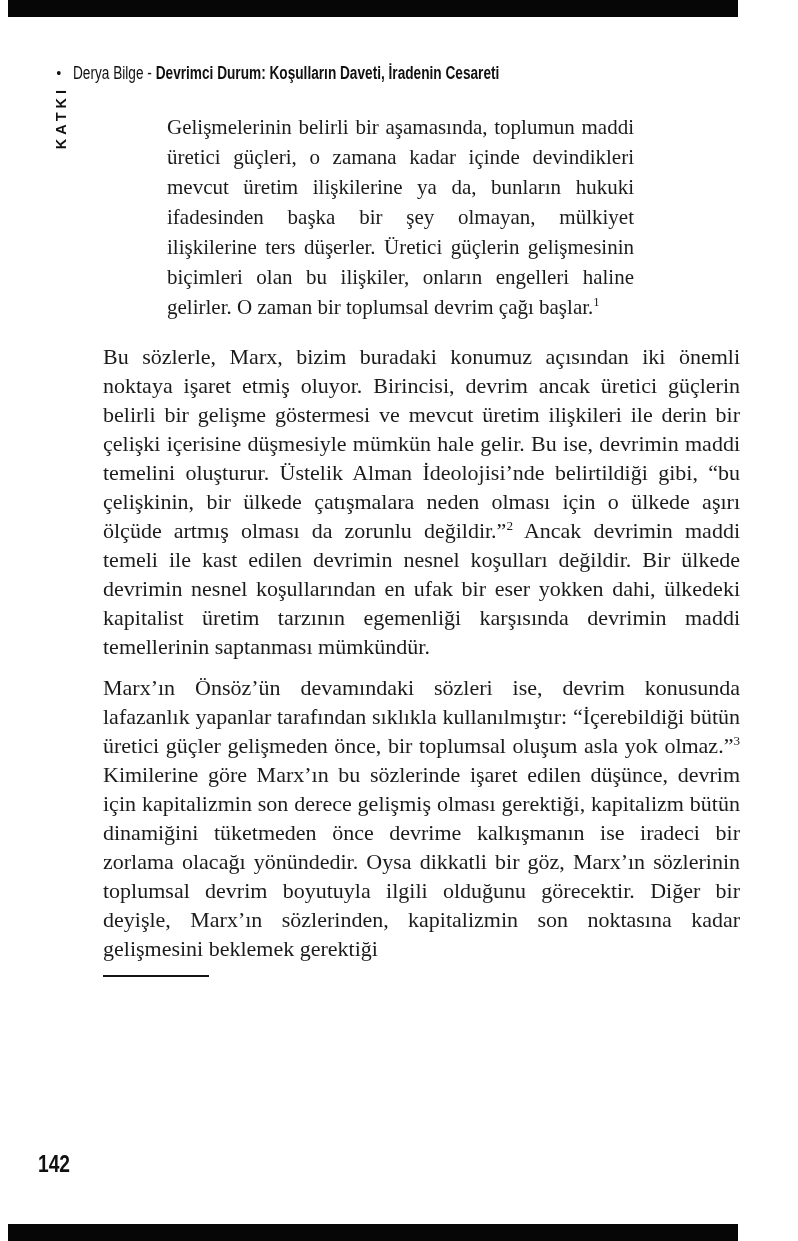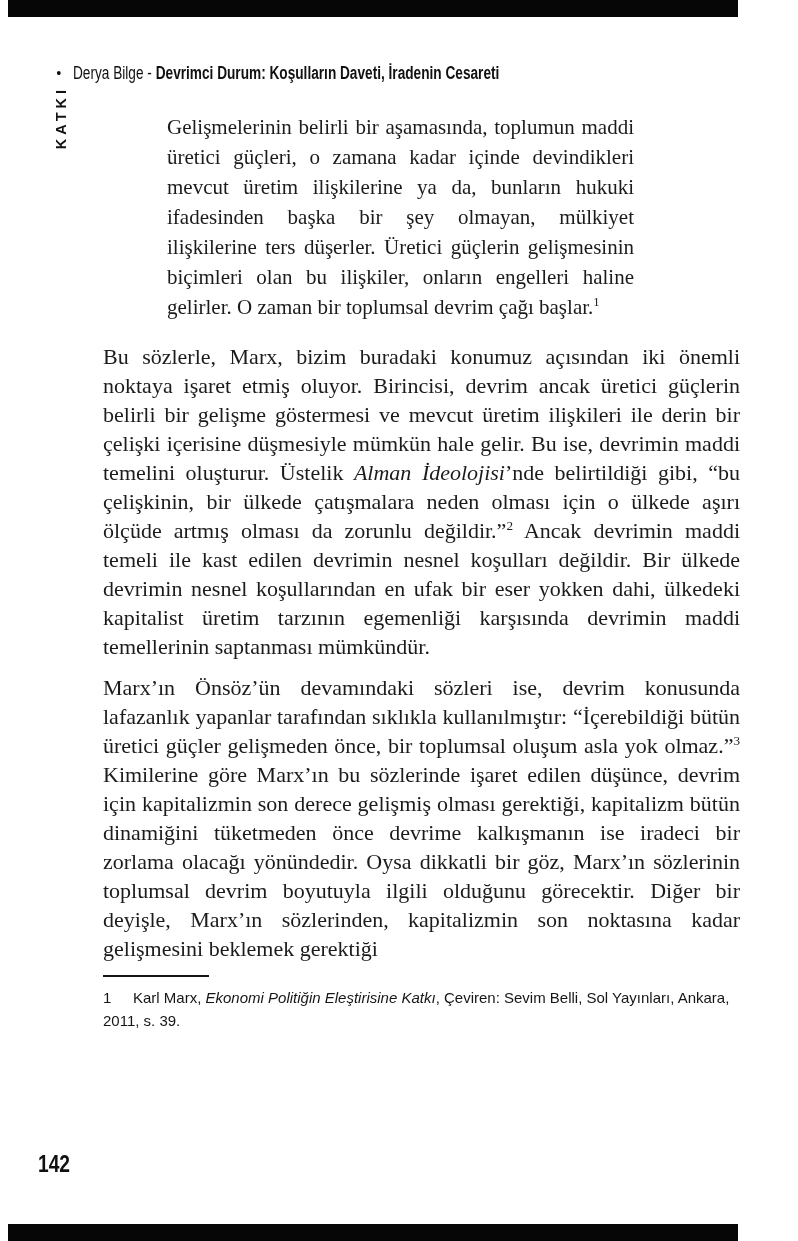--- a/index.html
+++ b/index.html
@@ -32,21 +32,21 @@
 
   .quote {
     width:467px; margin:0 0 20px 64px;
     font-size:21px; line-height:30px; text-align:justify;
   }
   .para {
     font-size:22px; line-height:29px; text-align:justify; margin-bottom:12px;
   }
   .para:last-of-type { margin-bottom:0; }
   sup { font-size:60%; line-height:0; vertical-align:super; }
-  .it { font-style:italic; }
+  .it { }
 
   .fn-rule { width:106px; border-top:2px solid #141414; margin:10px 0 9px 0; }
   .footnotes {
     font-family:"Liberation Sans", sans-serif; font-size:15px; line-height:23px;
     text-align:left; color:#161616;
   }
   .fn { margin-bottom:5px; }
   .fn-num { display:inline-block; width:30px; }
 
   .page-number {
@@ -73,21 +73,20 @@
 
     <div class="quote"><span>Gelişmelerinin belirli bir aşamasında, toplumun maddi üretici güçleri, o zamana kadar içinde devindikleri mevcut üretim ilişkilerine ya da, bunların hukuki ifadesinden başka bir şey olmayan, mülkiyet ilişkilerine ters düşerler. Üretici güçlerin gelişmesinin biçimleri olan bu ilişkiler, onların engelleri haline gelirler. O zaman bir toplumsal devrim çağı başlar.</span><sup>1</sup></div>
 
     <div class="para"><span>Bu sözlerle, Marx, bizim buradaki konumuz açısından iki önemli noktaya işaret etmiş oluyor. Birincisi, devrim ancak üretici güçlerin belirli bir gelişme göstermesi ve mevcut üretim ilişkileri ile derin bir çelişki içerisine düşmesiyle mümkün hale gelir. Bu ise, devrimin maddi temelini oluşturur. Üstelik </span><span class="it">Alman İdeolojisi</span><span>’nde belirtildiği gibi, “bu çelişkinin, bir ülkede çatışmalara neden olması için o ülkede aşırı ölçüde artmış olması da zorunlu değildir.”</span><sup>2</sup><span> Ancak devrimin maddi temeli ile kast edilen devrimin nesnel koşulları değildir. Bir ülkede devrimin nesnel koşullarından en ufak bir eser yokken dahi, ülkedeki kapitalist üretim tarzının egemenliği karşısında devrimin maddi temellerinin saptanması mümkündür.</span></div>
 
     <div class="para"><span>Marx’ın Önsöz’ün devamındaki sözleri ise, devrim konusunda lafazanlık yapanlar tarafından sıklıkla kullanılmıştır: “İçerebildiği bütün üretici güçler gelişmeden önce, bir toplumsal oluşum asla yok olmaz.”</span><sup>3</sup><span> Kimilerine göre Marx’ın bu sözlerinde işaret edilen düşünce, devrim için kapitalizmin son derece gelişmiş olması gerektiği, kapitalizm bütün dinamiğini tüketmeden önce devrime kalkışmanın ise iradeci bir zorlama olacağı yönündedir. Oysa dikkatli bir göz, Marx’ın sözlerinin toplumsal devrim boyutuyla ilgili olduğunu görecektir. Diğer bir deyişle, Marx’ın sözlerinden, kapitalizmin son noktasına kadar gelişmesini beklemek gerektiği</span></div>
 
     <div class="fn-rule"></div>
 
     <div class="footnotes">
-      <div class="fn"><span class="fn-num">1</span><span><span>Karl Marx, </span><span class="it">Ekonomi Politiğin Eleştirisine Katkı</span><span>, Çeviren: Sevim Belli, Sol Yayınları, Ankara, 2011, s. 39.</span></span></div>
     </div>
 
   </div>
 
   <div class="page-number">142</div>
 
   <div class="bar bottom"></div>
 
 </div>
 

